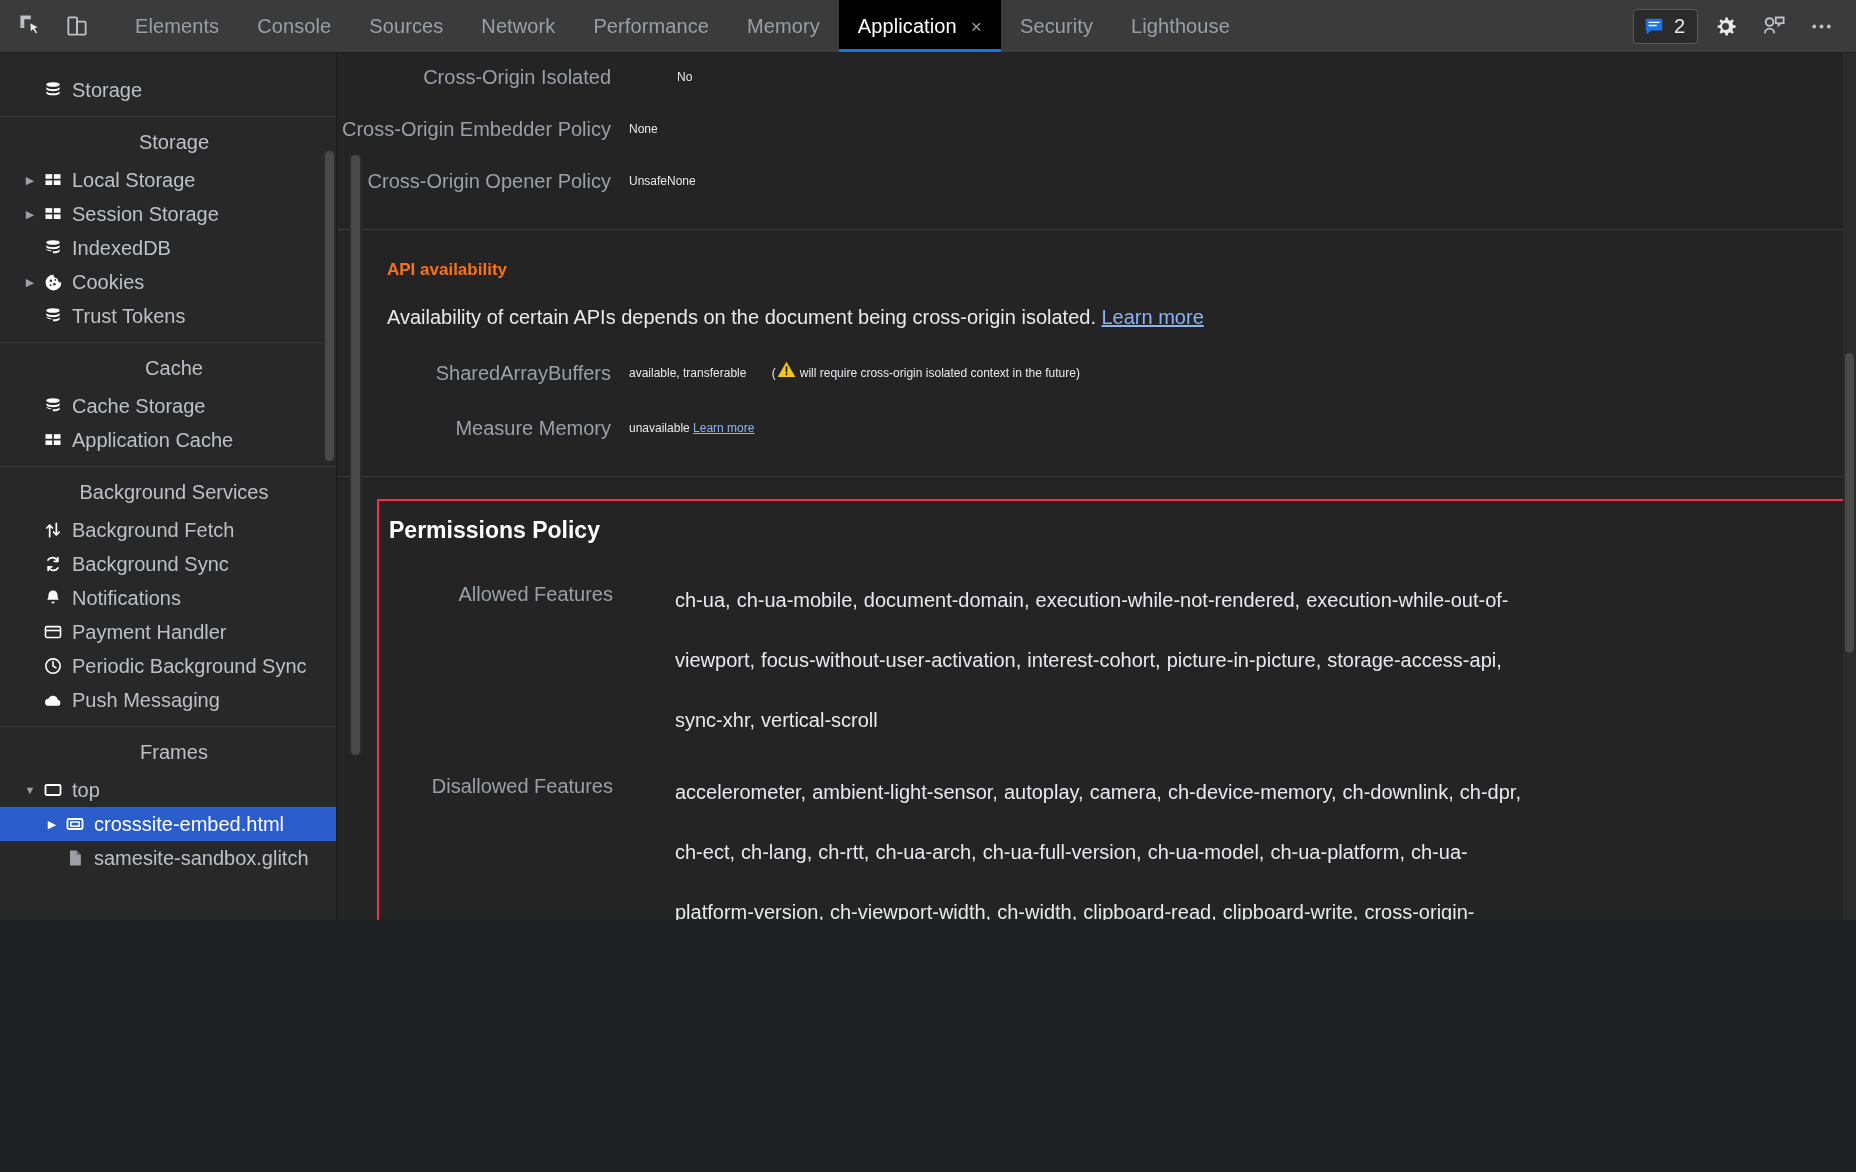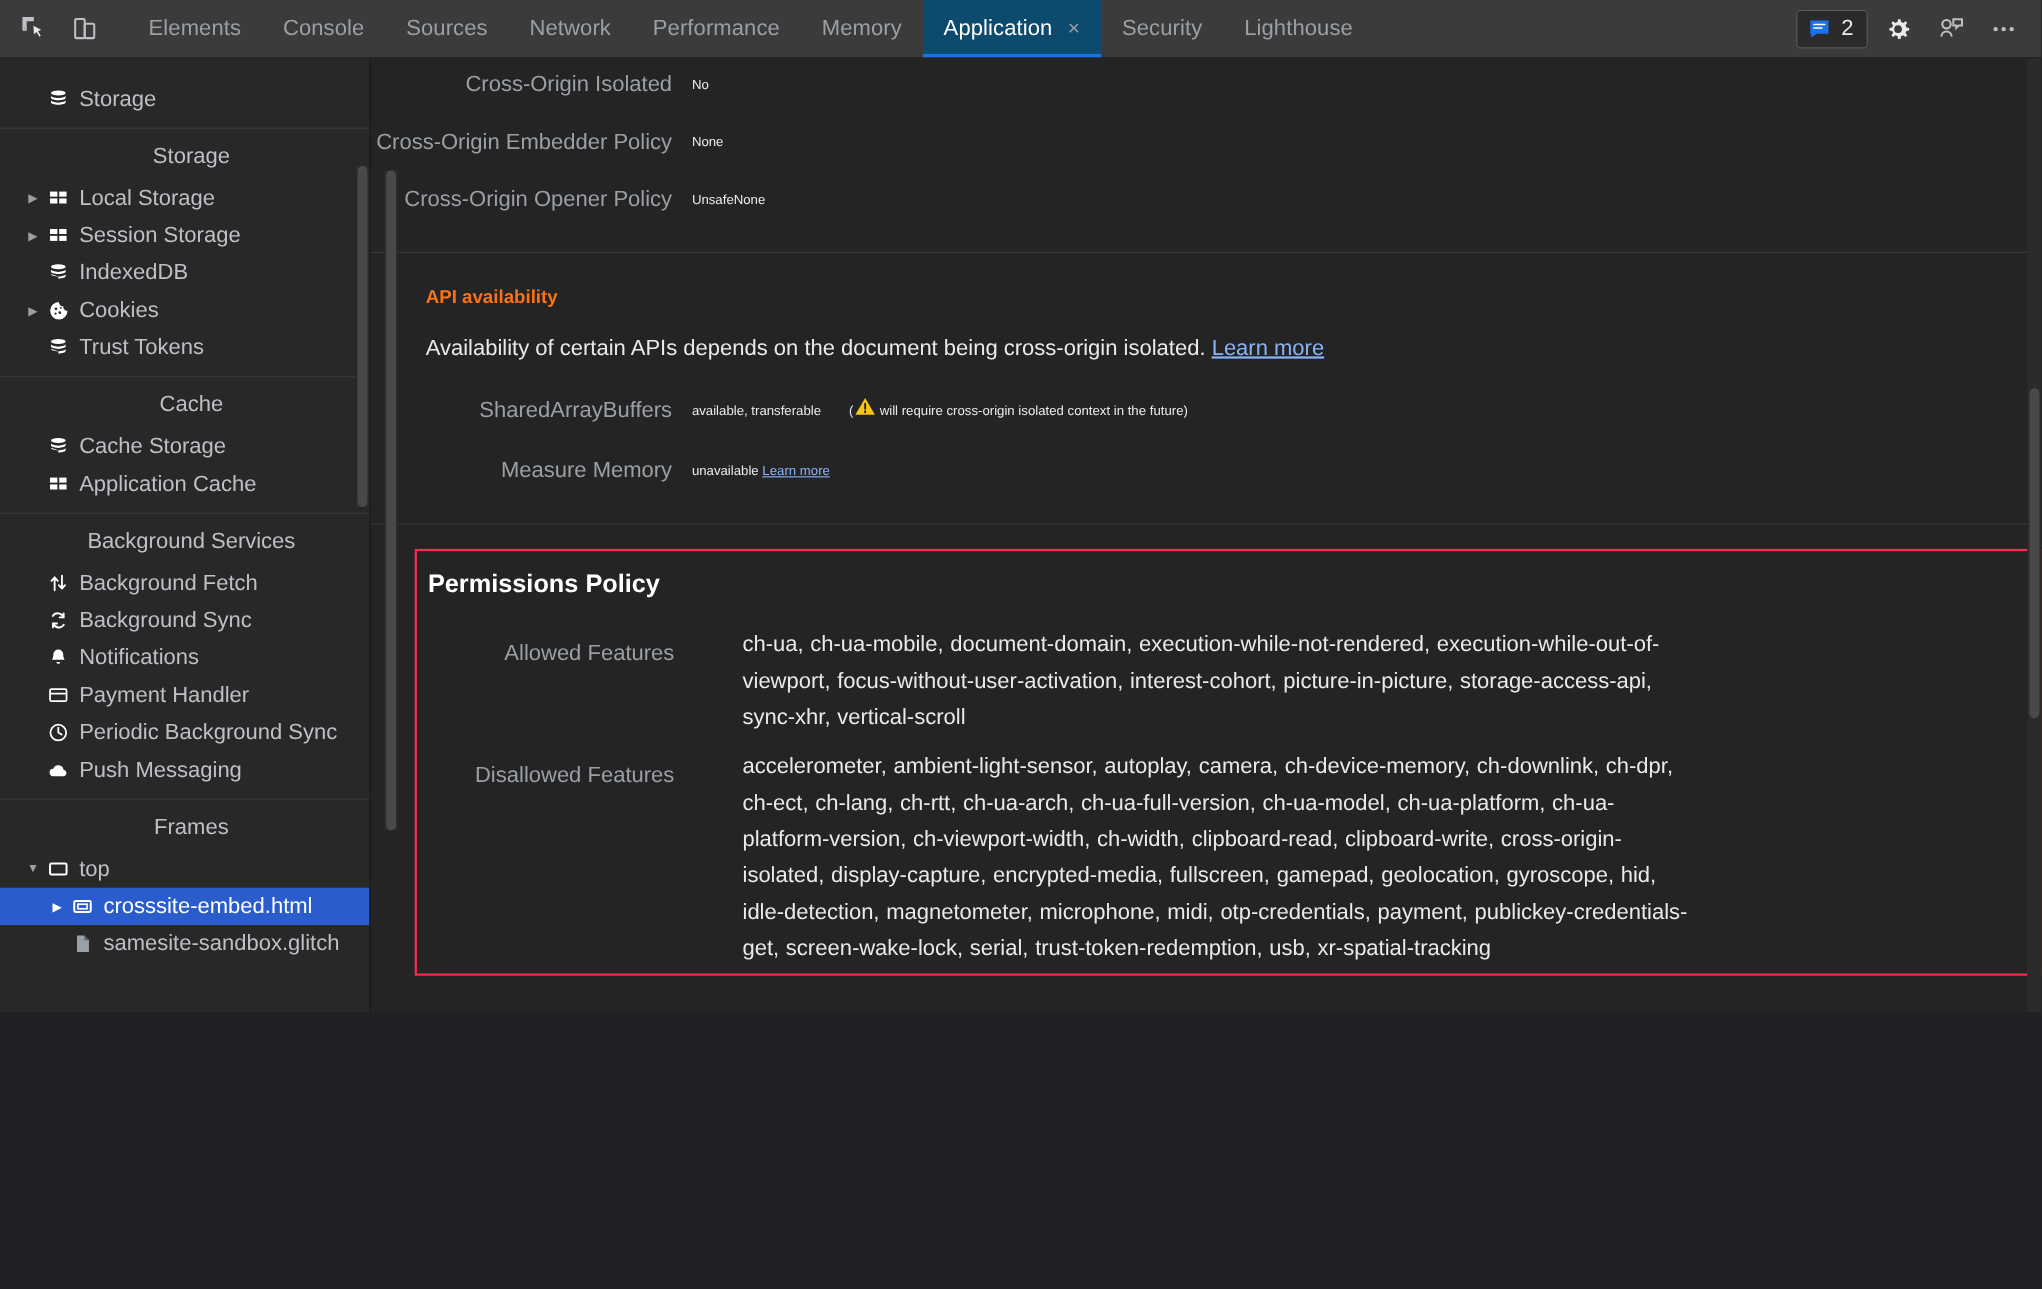--- a/index.html
+++ b/index.html
@@ -32,21 +32,21 @@
   .tab {
     display: flex; align-items: center;
     padding: 0 19px;
     color: #9aa0a6;
     font-size: 20px;
     letter-spacing: .1px;
     position: relative;
     white-space: nowrap;
   }
   .tab.active {
-    background: #0c4a6e;
+    background: #000000;
     color: #ffffff;
   }
   .tab.active::after {
     content: ""; position: absolute; left: 0; right: 0; bottom: 0;
     height: 3px; background: #1a73e8;
   }
   .tab .closer {
     margin-left: 14px; color: #9aa0a6; font-size: 19px; line-height: 1;
   }
 
@@ -166,21 +166,21 @@
   .pp-title {
     color: #ffffff; font-size: 23px; font-weight: bold;
     padding: 2px 0 4px 10px;
   }
   .pp-kv { display: flex; align-items: flex-start; padding: 16px 0 0 0; gap: 44px; }
   .pp-kv .k {
     width: 252px; min-width: 252px; text-align: right; padding-right: 18px;
     color: #9aa0a6; font-size: 20px; line-height: 48px;
   }
   .pp-kv .v {
-    color: #e8eaed; font-size: 20px; line-height: 33px;
+    color: #e8eaed; font-size: 20px; line-height: 60px;
     max-width: 880px; padding-right: 10px; word-spacing: .5px;
   }
 
   
   .main-scroll {
     position: absolute; right: 0; top: 0; width: 13px; height: 100%;
     background: #2b2b2b;
   }
   .main-scroll i {
     position: absolute; left: 2px; top: 300px; width: 9px; height: 300px;
@@ -511,21 +511,21 @@
 
       <div class="sb-scroll">
         <i></i>
       </div>
     </div>
 
     <div class="main">
       <div class="main-inner">
 
         <div class="section first">
-          <div class="kv" style="padding-top:10px;">
+          <div class="kv" style="padding-top:10px;gap:48px;">
             <div class="k">Cross-Origin Isolated</div>
             <div class="v">No</div>
           </div>
           <div class="kv">
             <div class="k">Cross-Origin Embedder Policy</div>
             <div class="v">None</div>
           </div>
           <div class="kv">
             <div class="k">Cross-Origin Opener Policy</div>
             <div class="v">UnsafeNone</div>

